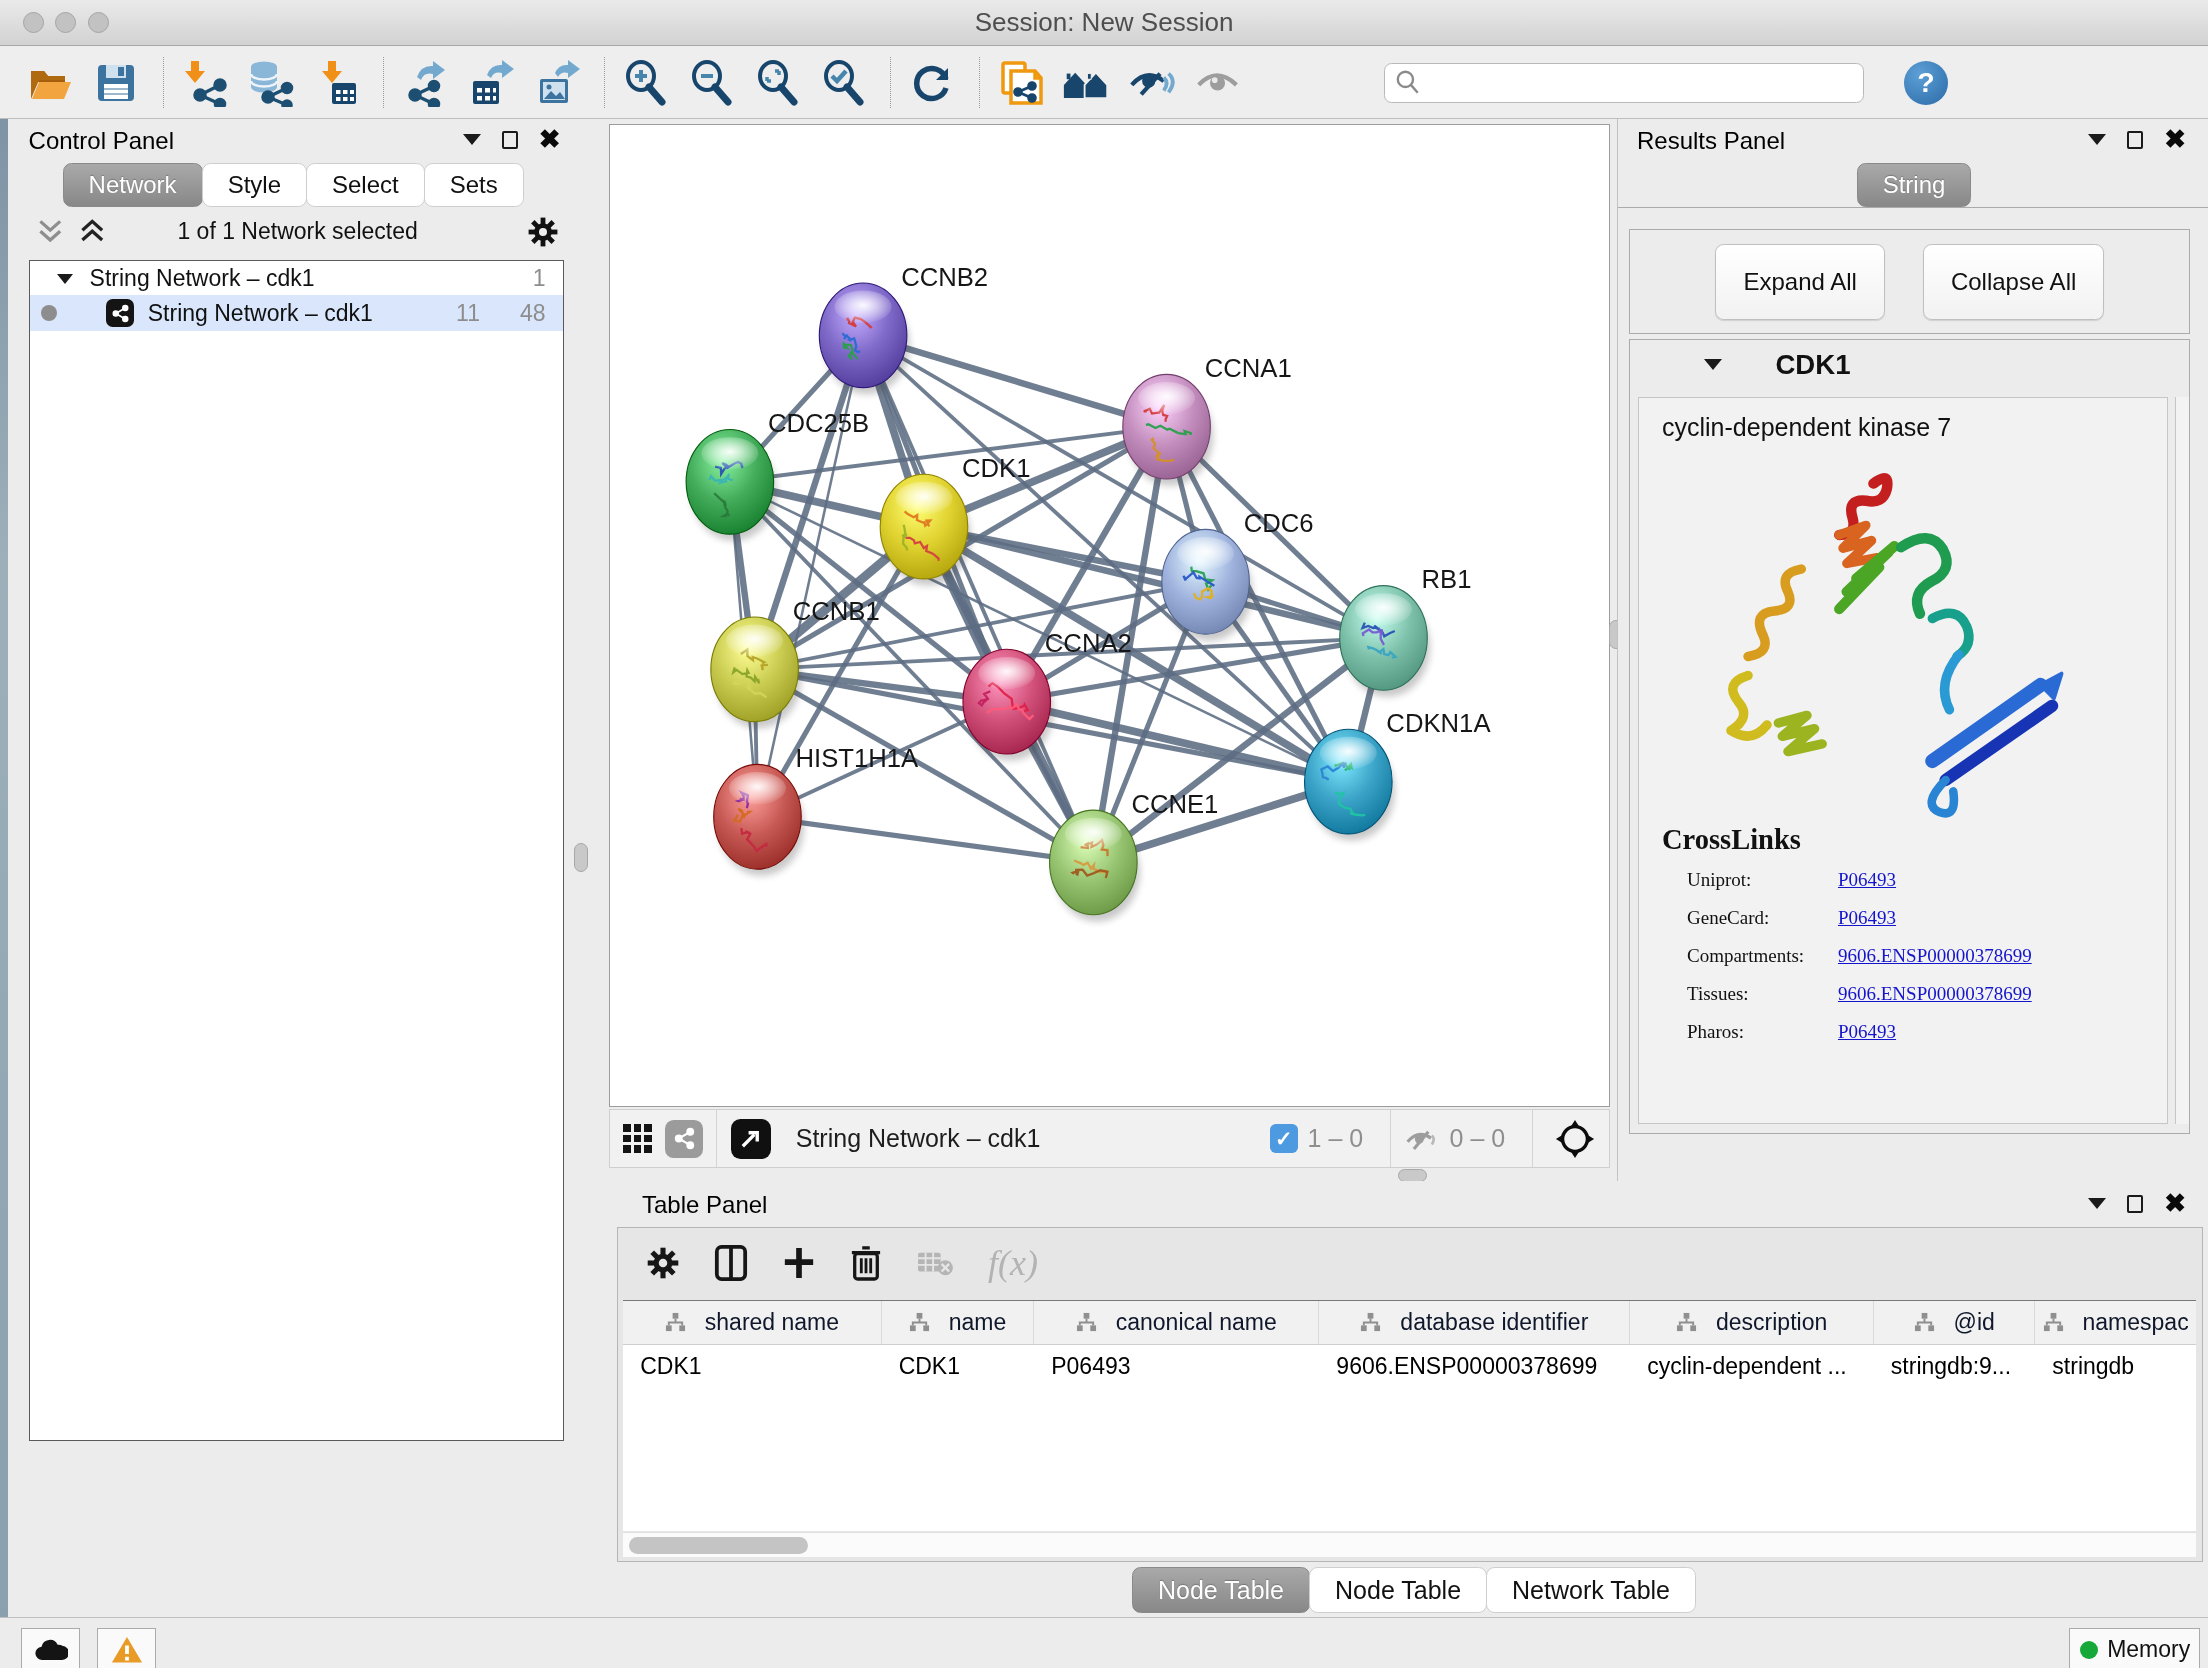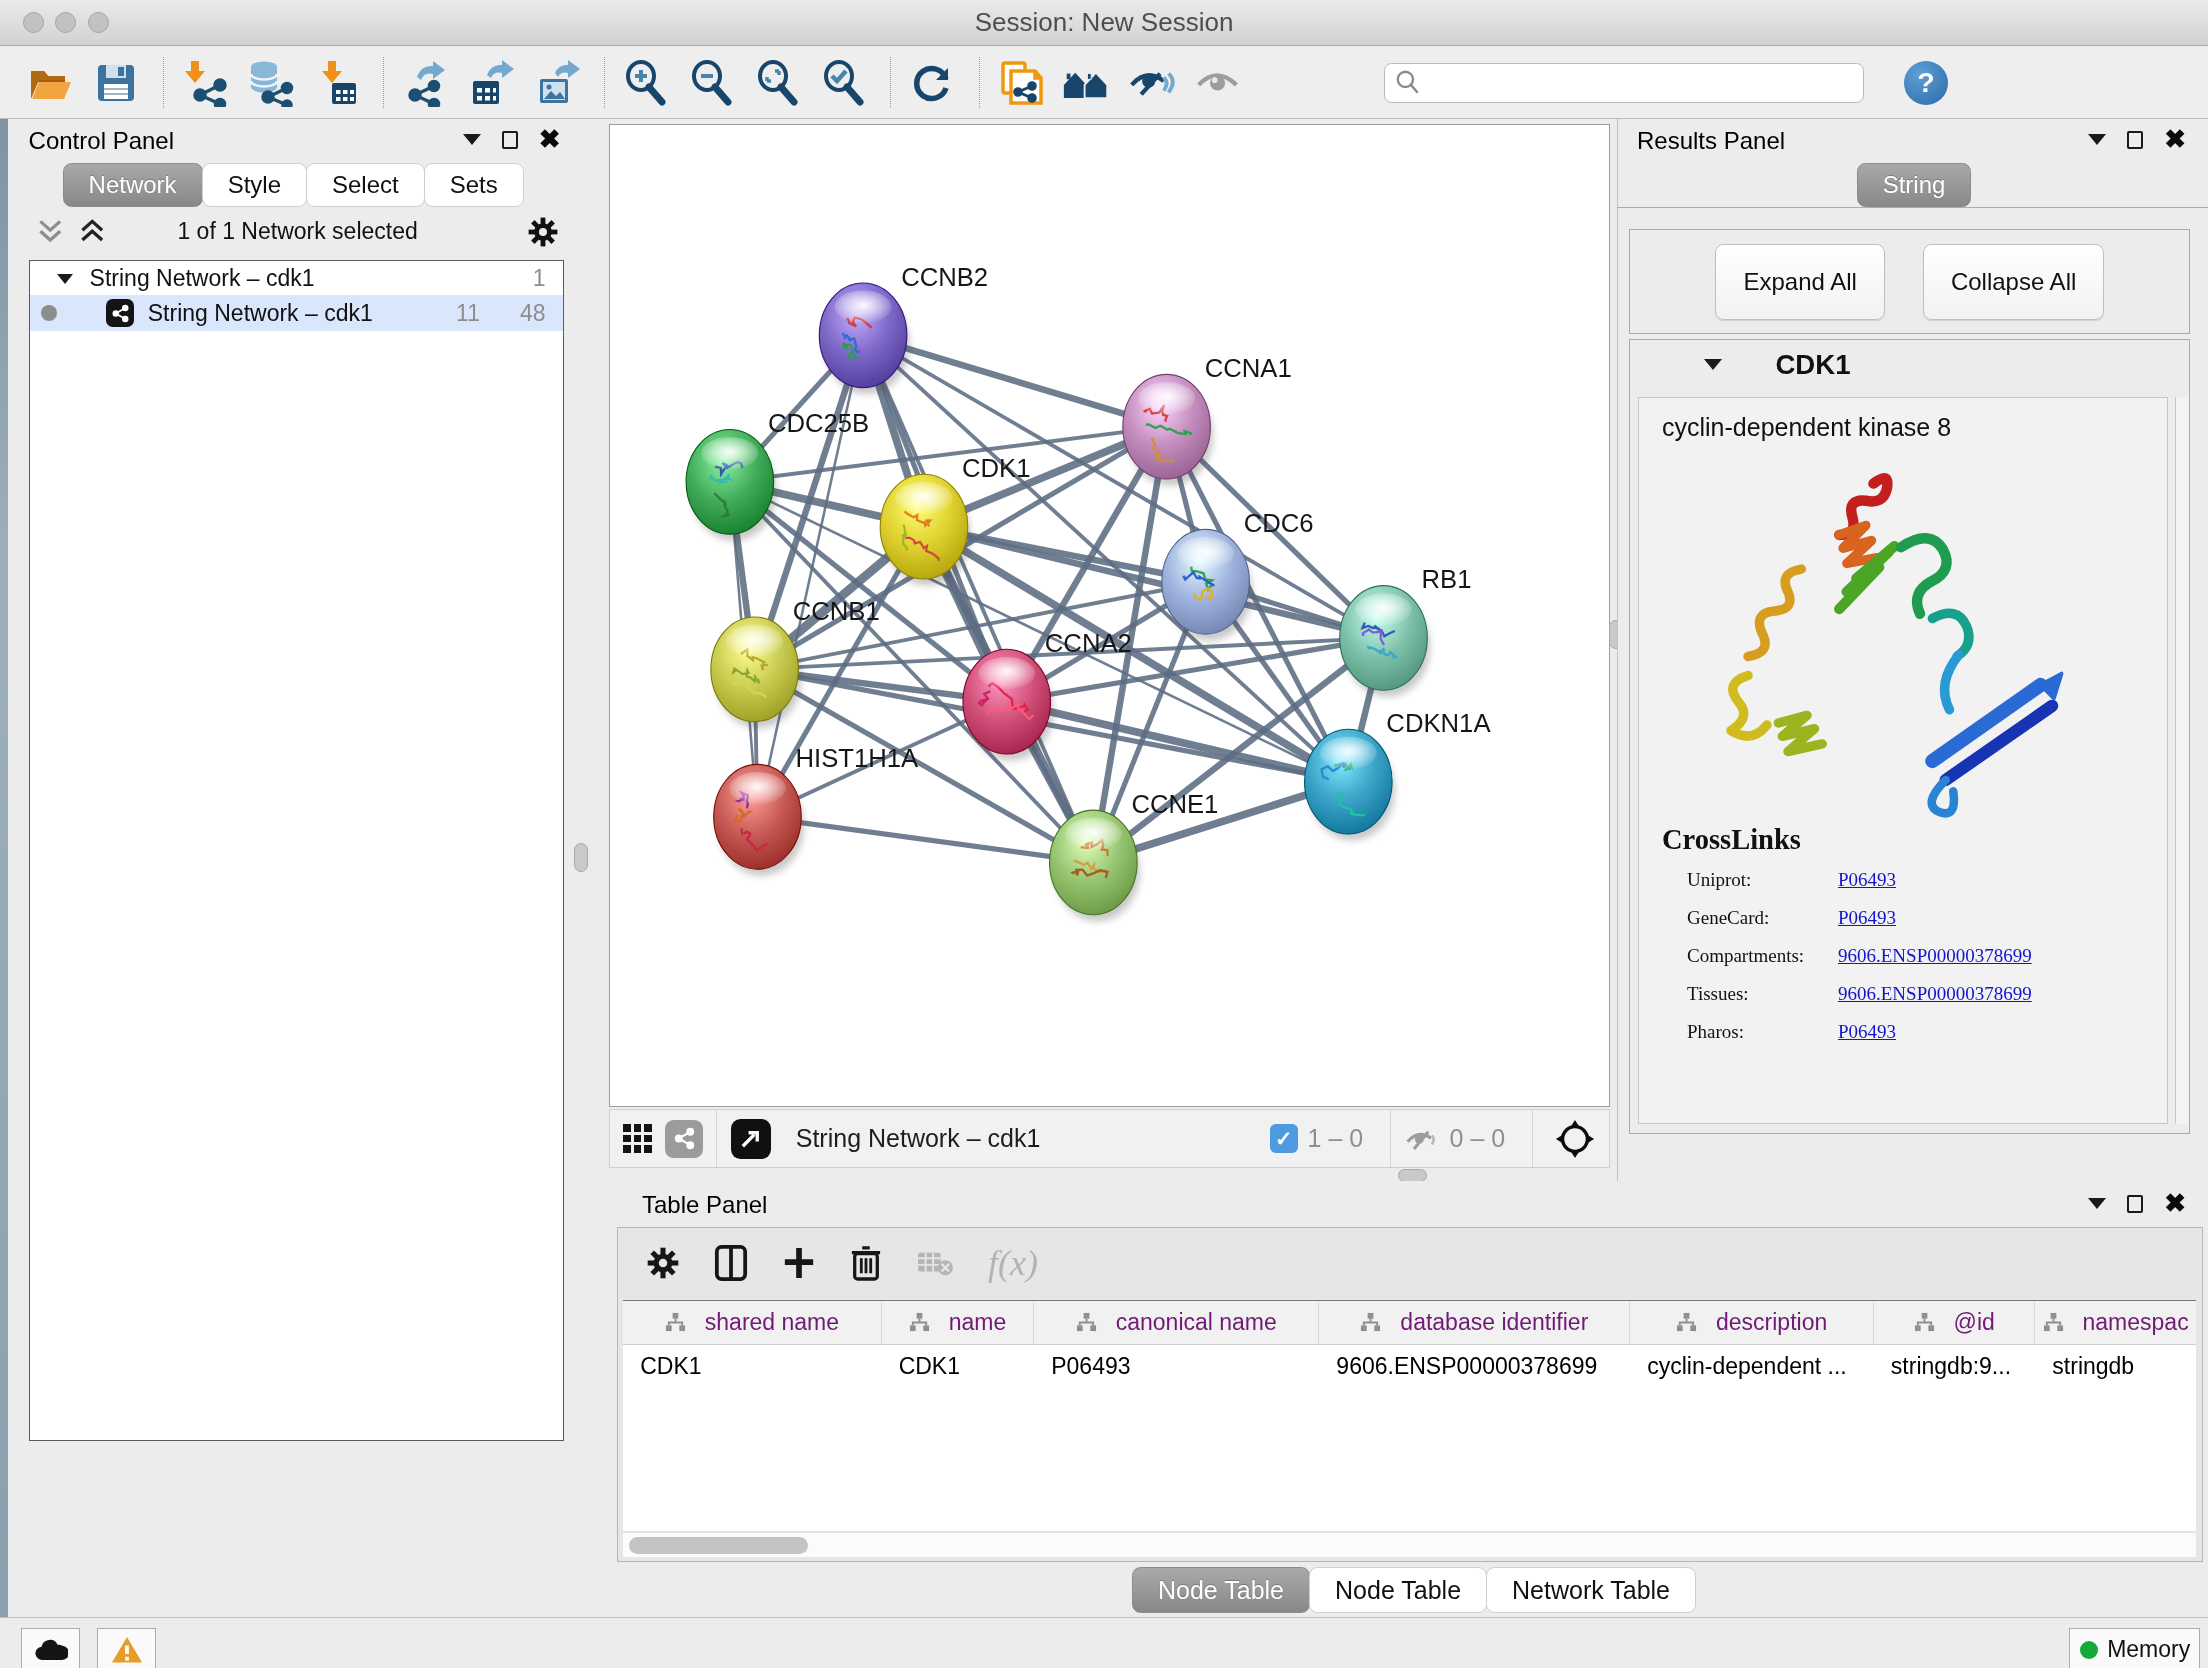--- a/index.html
+++ b/index.html
@@ -100,21 +100,21 @@
     border-left:1px solid #c6c6c6; }
 
   
   .tpanel { position:absolute; left:588px; top:1181px; width:1621px; height:436px; background:#ececec; }
   .tp-box { position:absolute; left:28.5px; top:46px; width:1586px; height:335px; background:#e6e6e6;
     border:1px solid #b5b5b5; }
   .tp-toolbar { height:70px; display:flex; align-items:center; padding-left:28.5px; gap:34px; }
   .fx { font-family:"Liberation Serif", serif; font-style:italic; font-size:36px; color:#b3b3b3; }
   .tbl { position:absolute; left:5.7px; right:5.7px; top:72px; bottom:30px; background:#fff; border-top:1.9px solid #777; }
   .tbl-head { display:flex; height:44px; background:#f1f1f1; border-bottom:1px solid #cfcfcf; }
-  .th { display:flex; align-items:center; justify-content:center; gap:19px; font-size:23px; color:#701a75;
+  .th { display:flex; align-items:center; justify-content:center; gap:19px; font-size:23px; color:#0f172a;
     border-right:1px solid #d9d9d9; overflow:hidden; white-space:nowrap; }
   .tbl-row { display:flex; height:42px; }
   .td { font-size:23px; color:#000; padding:7.6px 0 0 17px; overflow:hidden; white-space:nowrap; }
   .hscroll { position:absolute; left:5.7px; right:5.7px; bottom:3.8px; height:25px; background:#fbfbfb;
     border-top:1px solid #e0e0e0; }
   .hthumb { position:absolute; left:5.7px; top:3.8px; width:179px; height:17px; border-radius:8.6px; background:#c4c4c4; }
   .tp-tabs { position:absolute; left:544px; top:386px; display:flex; }
   .tp-tabs .tab { font-size:25px; height:46px; }
 
   
@@ -723,21 +723,21 @@
     <div class="rp-box1">
       <span class="rp-btn">Expand All</span>
       <span class="rp-btn">Collapse All</span>
     </div>
     <div class="rp-box2">
       <div class="cdk-head">
         <span class="tri-down"></span>
         <span class="name">CDK1</span>
       </div>
       <div class="cdk-inner">
-        <div class="cdk-desc">cyclin-dependent kinase 8</div>
+        <div class="cdk-desc">cyclin-dependent kinase 7</div>
 
         <svg width="428" height="361" viewBox="0 0 450 380" style="margin:15px 0 0 48px;">
           <g fill="none" stroke-linecap="round" stroke-linejoin="round">
             <path d="M196 28 q18-14 14 6 q-4 16-22 12 q-20-2-14 18 q5 18-14 18" stroke="#c41f1f" stroke-width="11"></path>
             <path d="M160 82 l28-10 -24 24 30-8 -26 24 32-6" stroke="#d8641f" stroke-width="10"></path>
             <path d="M120 118 q-24 4-14 24 q8 18-14 20 q-24 2-12 26 q8 18-16 22" stroke="#d89c1f" stroke-width="10"></path>
             <path d="M64 230 q-26 8-10 28 q14 16-8 30 q22 14 38-6" stroke="#d0bc1f" stroke-width="10"></path>
             <path d="M96 280 l30-8 -26 22 34-8 -28 24 36-8" stroke="#9cb41f" stroke-width="10"></path>
             <path d="M160 160 l42-44 -34 26 44-42 -34 28 40-34" stroke="#4ba626" stroke-width="11"></path>
             <path d="M225 95 q30-20 44 2 q12 22-12 34 q-22 12-12 34" stroke="#1f9c50" stroke-width="11"></path>

